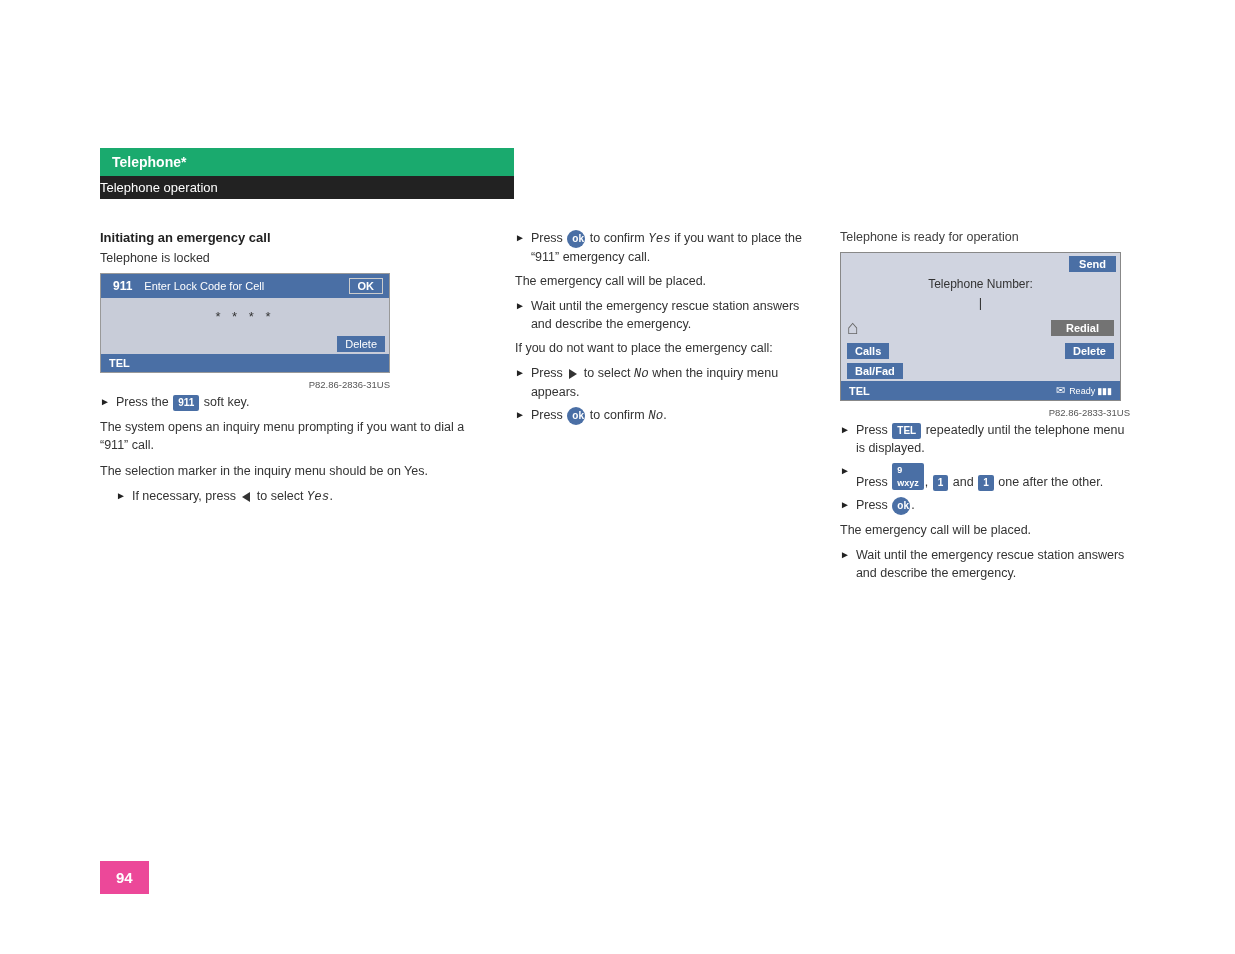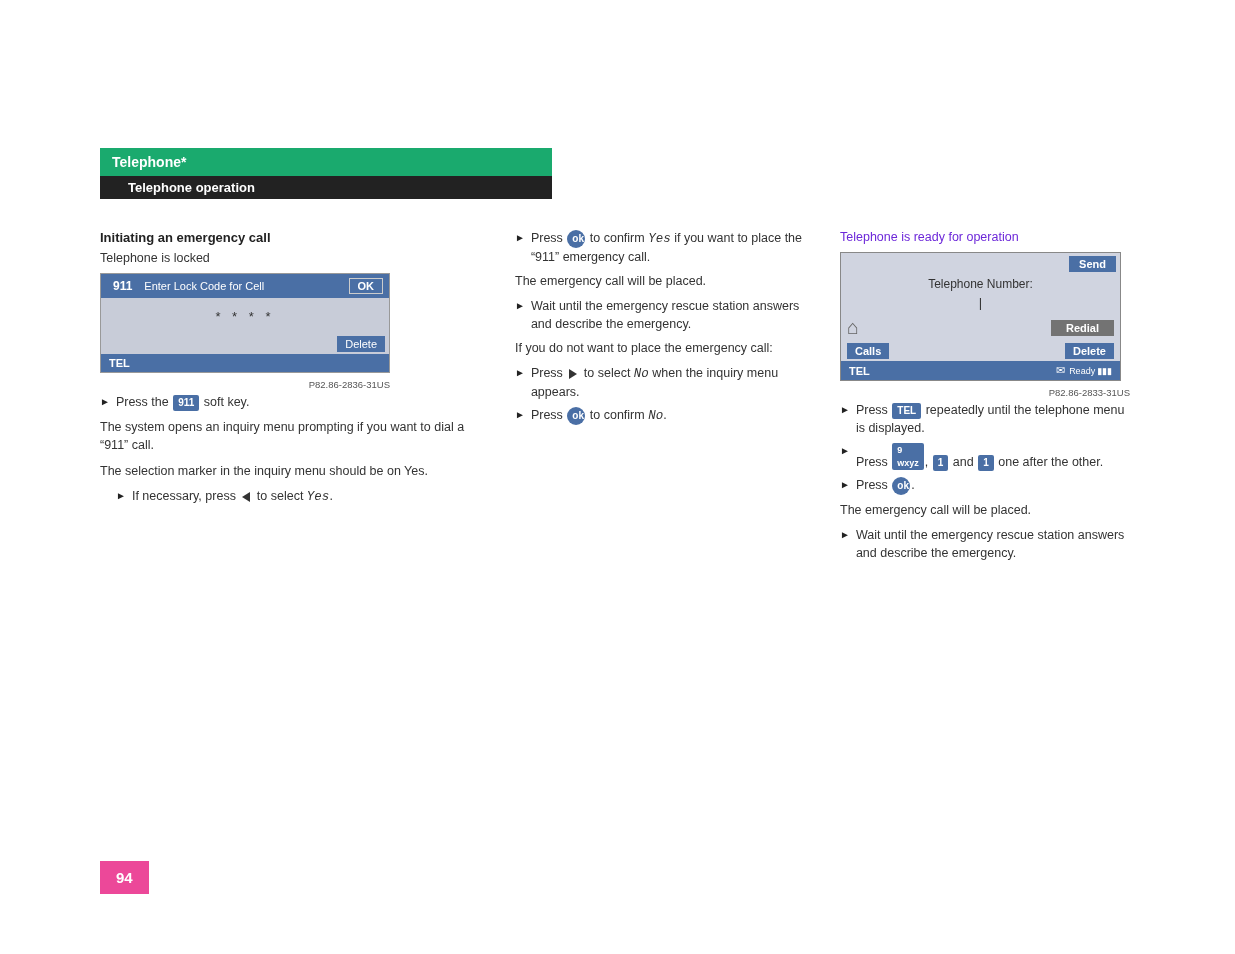--- a/index.html
+++ b/index.html
@@ -19,38 +19,38 @@
       background: #fff;
       padding: 0;
       position: relative;
     }
 
     
     .header-section {
       position: absolute;
       top: 148px;
       left: 100px;
-      width: 452px;
+      width: 414px;
     }
 
     .title-bar {
       background: #1aaa6e;
       color: #fff;
       font-weight: bold;
       font-size: 14px;
       padding: 6px 12px;
       margin-bottom: 0;
     }
 
     .subtitle-bar {
       background: #222;
       color: #fff;
-      font-weight: bold;
+      font-weight: normal;
       font-size: 13px;
-      padding: 4px 28px;
+      padding: 4px 0;
       display: flex;
     }
 
     
     .content-area {
       position: absolute;
       top: 230px;
       left: 100px;
       right: 100px;
       display: flex;
@@ -275,21 +275,21 @@
       left: 100px;
       background: #ec4899;
       color: #fff;
       font-weight: bold;
       font-size: 15px;
       padding: 8px 16px;
     }
 
     .right-section-title {
       font-size: 12.5px;
-      color: #6d28d9;
+      color: #404040;
       margin-bottom: 8px;
     }
   </style>
 </head>
 <body>
 
 <div class="page-container">
 
   <div class="header-section">
     <div class="title-bar">Telephone*</div>
@@ -393,20 +393,23 @@
         <div style="display:flex;align-items:center;background:#d0d4e0;padding:2px 6px;">
           <span style="font-size:20px;color:#666;">⌂</span>
           <span style="margin-left:auto;background:#737373;color:#fff;font-size:11px;font-weight:bold;padding:2px 15px;">Redial</span>
         </div>
 
         <div style="display:flex;align-items:center;background:#d0d4e0;padding:2px 6px;">
           <span style="background:#4a6fa5;color:#fff;font-size:11px;font-weight:bold;padding:2px 8px;">Calls</span>
           <span style="margin-left:auto;background:#4a6fa5;color:#fff;font-size:11px;font-weight:bold;padding:2px 8px;">Delete</span>
         </div>
 
+        <div style="display:flex;align-items:center;background:#d0d4e0;padding:2px 6px;">
+          <span style="background:#4a6fa5;color:#fff;font-size:11px;font-weight:bold;padding:2px 8px;">Bal/Fad</span>
+        </div>
 
         <div style="display:flex;align-items:center;background:#4a6fa5;padding:3px 8px;">
           <span style="color:#fff;font-size:11px;font-weight:bold;">TEL</span>
           <span style="margin-left:auto;color:#fff;font-size:11px;">✉</span>
           <span style="color:#fff;font-size:9px;margin-left:4px;">Ready</span>
           <span style="color:#fff;font-size:9px;margin-left:2px;">▮▮▮</span>
         </div>
       </div>
       <div class="photo-ref">P82.86-2833-31US</div>
 

